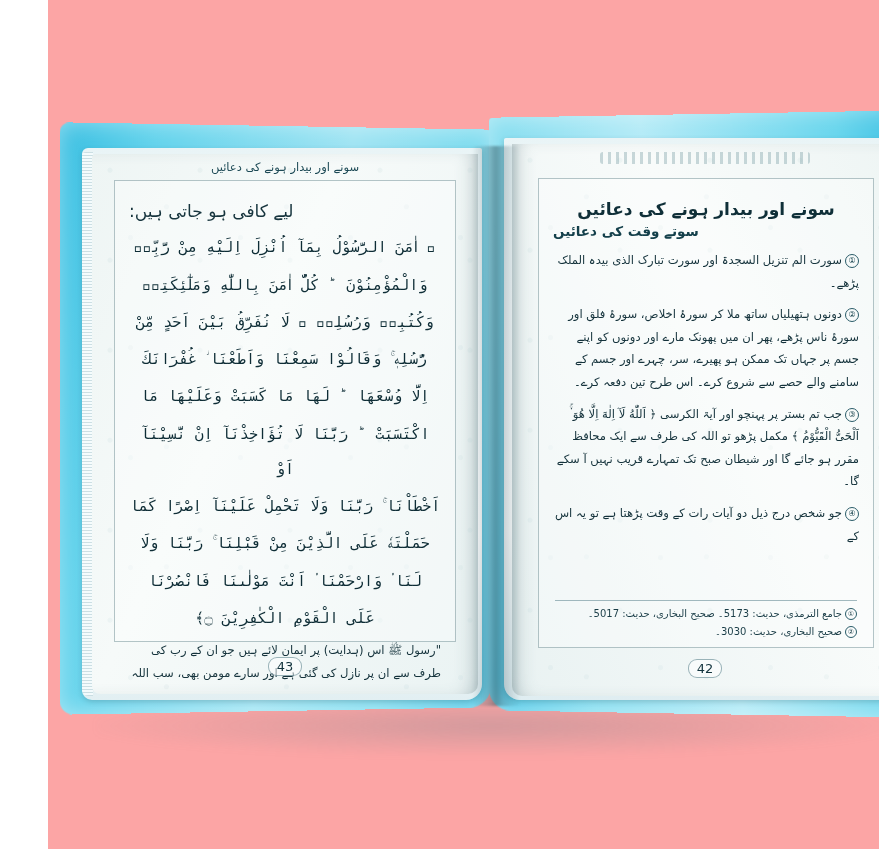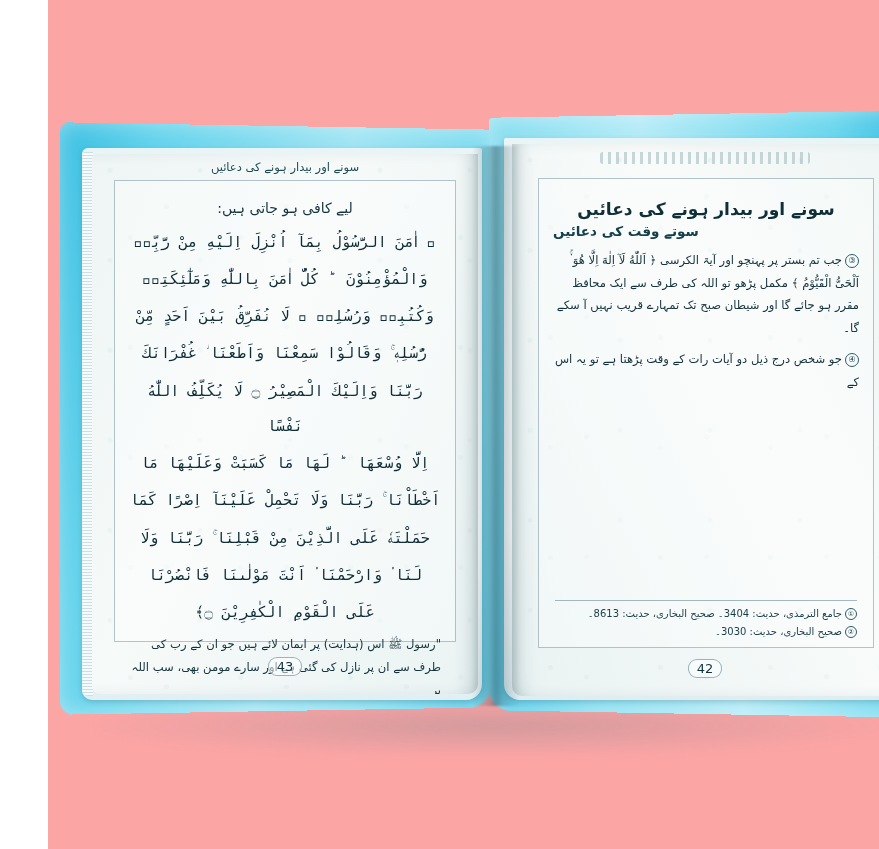--- a/index.html
+++ b/index.html
@@ -228,23 +228,23 @@
     color: #0e2d36;
   }
   .ayah {
     font-size: 15px;
     line-height: 2.35;
     letter-spacing: 0.2px;
     margin: 2px 0;
   }
 
   .lead {
-    font-size: 14px;
+    font-size: 17px;
     line-height: 1.9;
-    text-align: center;
+    text-align: left;
     margin: 0 0 4px;
   }
 
   .footnotes {
     position: absolute;
     left: 16px;
     right: 16px;
     bottom: 6px;
     border-top: 1px solid rgba(90,130,140,0.55);
     padding-top: 4px;
@@ -318,22 +318,22 @@
       <div class="frame frame-left">
         <div class="content">
 
           <div class="lead">لیے کافی ہو جاتی ہیں:</div>
 
           <div class="arabic">
             <div class="ayah">﴿ اٰمَنَ الرَّسُوْلُ بِمَآ اُنْزِلَ اِلَیْهِ مِنْ رَّبِّهٖ</div>
             <div class="ayah">وَالْمُؤْمِنُوْنَ ؕ كُلٌّ اٰمَنَ بِاللّٰهِ وَمَلٰٓئِكَتِهٖ</div>
             <div class="ayah">وَكُتُبِهٖ وَرُسُلِهٖ ۟ لَا نُفَرِّقُ بَیْنَ اَحَدٍ مِّنْ</div>
             <div class="ayah">رُّسُلِهٖ ۚ وَقَالُوْا سَمِعْنَا وَاَطَعْنَا ؗ غُفْرَانَكَ</div>
-            <div class="ayah">رَبَّنَا وَاِلَیْكَ الْمَصِیْرُ ۝ لَا یُكَلِّفُ اللّٰهُ نَفْسًا</div>
             <div class="ayah">اِلَّا وُسْعَهَا ؕ لَهَا مَا كَسَبَتْ وَعَلَیْهَا مَا</div>
+            <div class="ayah">اكْتَسَبَتْ ؕ رَبَّنَا لَا تُؤَاخِذْنَآ اِنْ نَّسِیْنَآ اَوْ</div>
             <div class="ayah">اَخْطَاْنَا ۚ رَبَّنَا وَلَا تَحْمِلْ عَلَیْنَآ اِصْرًا كَمَا</div>
             <div class="ayah">حَمَلْتَهٗ عَلَی الَّذِیْنَ مِنْ قَبْلِنَا ۚ رَبَّنَا وَلَا</div>
             <div class="ayah">لَنَا ۟ وَارْحَمْنَا ۟ اَنْتَ مَوْلٰىنَا فَانْصُرْنَا</div>
             <div class="ayah">عَلَی الْقَوْمِ الْكٰفِرِیْنَ ۝﴾</div>
           </div>
 
           <div class="para">"رسول ﷺ اس (ہدایت) پر ایمان لائے ہیں جو ان کے رب کی طرف سے ان پر نازل کی گئی ہے اور سارے مومن بھی، سب اللہ پر</div>
 
         </div>
       </div>
@@ -347,35 +347,41 @@
       <div class="page-pattern"></div>
 
       <div class="ornament"></div>
 
       <div class="frame frame-right">
         <div class="content">
 
           <div class="title">سونے اور بیدار ہونے کی دعائیں</div>
           <div class="subtitle">سوتے وقت کی دعائیں</div>
 
-
+          <div class="para">
+            <span class="num">①</span><span>سورت الم تنزیل السجدۃ اور سورت تبارک الذی بیدہ الملک پڑھے۔</span>
+          </div>
+
+          <div class="para">
+            <span class="num">②</span><span>دونوں ہتھیلیاں ساتھ ملا کر سورۂ اخلاص، سورۂ فلق اور سورۂ ناس پڑھے، پھر ان میں پھونک مارے اور دونوں کو اپنے جسم پر جہاں تک ممکن ہو پھیرے، سر، چہرے اور جسم کے سامنے والے حصے سے شروع کرے۔ اس طرح تین دفعہ کرے۔</span>
+          </div>
 
           <div class="para">
             <span class="num">③</span><span>جب تم بستر پر پہنچو اور آیۃ الکرسی ﴿ اَللّٰهُ لَآ اِلٰهَ اِلَّا هُوَ ۬ۚ اَلْحَیُّ الْقَیُّوْمُ ﴾ مکمل پڑھو تو اللہ کی طرف سے ایک محافظ مقرر ہو جائے گا اور شیطان صبح تک تمہارے قریب نہیں آ سکے گا۔</span>
           </div>
 
           <div class="para">
             <span class="num">④</span><span>جو شخص درج ذیل دو آیات رات کے وقت پڑھتا ہے تو یہ اس کے</span>
           </div>
 
         </div>
 
         <div class="footnotes">
           <div>
-            <span class="fn-num">①</span><span>جامع الترمذی، حدیث: 3404۔ صحیح البخاری، حدیث: 8613۔</span>
+            <span class="fn-num">①</span><span>جامع الترمذی، حدیث: 5173۔ صحیح البخاری، حدیث: 5017۔</span>
           </div>
           <div>
             <span class="fn-num">②</span><span>صحیح البخاری، حدیث: 3030۔</span>
           </div>
         </div>
       </div>
 
       <div class="folio">
         <span>42</span>
       </div>

